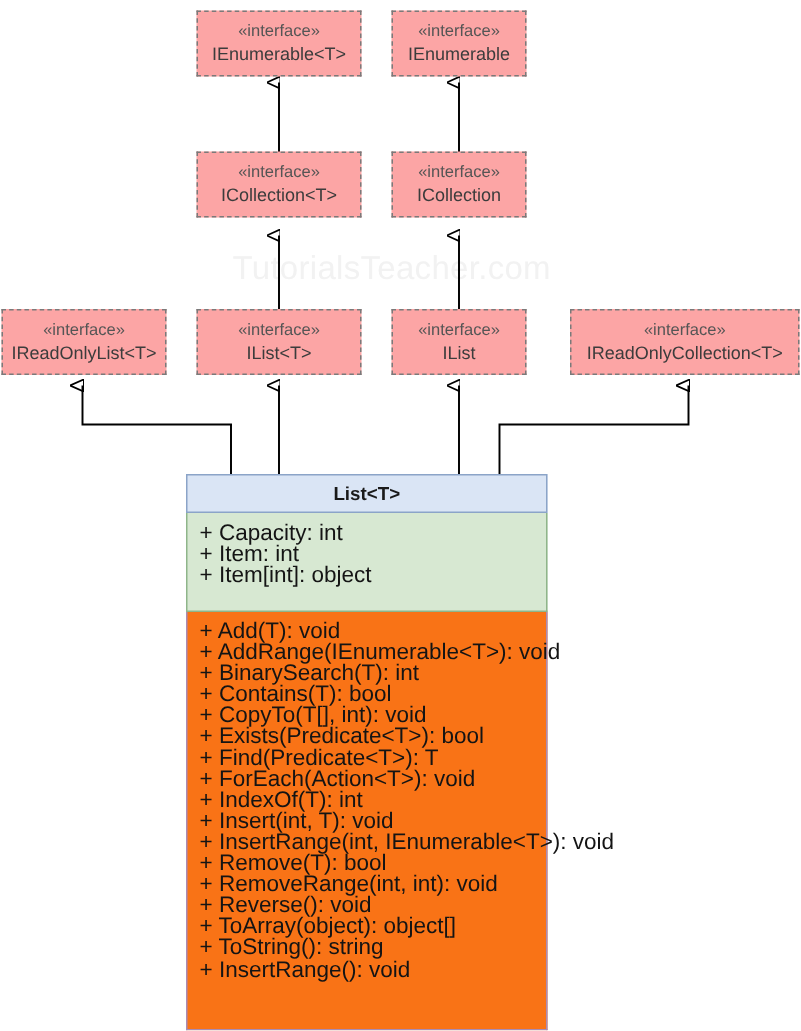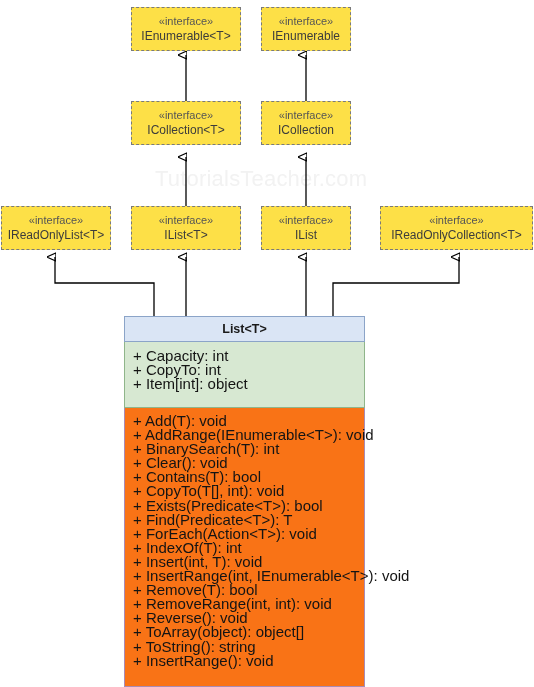--- a/index.html
+++ b/index.html
@@ -44,21 +44,21 @@
   .connectors line {
     stroke: #000000;
     stroke-width: 1.3;
     fill: none;
   }
 
   
   .iface {
     position: absolute;
     box-sizing: border-box;
-    background: #fde047;
+    background: #fca5a5;
     border: 1px dashed #7a7a7a;
     display: flex;
     flex-direction: column;
     align-items: center;
     justify-content: center;
     z-index: 3;
     color: #4a4a4a;
     font-size: 11.5px;
     line-height: 15px;
     text-align: center;
@@ -185,28 +185,27 @@
 
   <div class="iface" style="left:380px; top:206px; width:153px; height:44px;">
     <span class="stereo">«interface»</span>
     <span class="iname">IReadOnlyCollection&lt;T&gt;</span>
   </div>
 
   <div class="classbox">
     <div class="class-header">List&lt;T&gt;</div>
     <div class="class-props">
         <div class="member">+ Capacity: int</div>
-        <div class="member">+ CopyTo: int</div>
+        <div class="member">+ Item: int</div>
         <div class="member">+ Item[int]: object</div>
       </div>
     <div class="class-methods">
         <div class="member">+ Add(T): void</div>
         <div class="member">+ AddRange(IEnumerable&lt;T&gt;): void</div>
         <div class="member">+ BinarySearch(T): int</div>
-        <div class="member">+ Clear(): void</div>
         <div class="member">+ Contains(T): bool</div>
         <div class="member">+ CopyTo(T[], int): void</div>
         <div class="member">+ Exists(Predicate&lt;T&gt;): bool</div>
         <div class="member">+ Find(Predicate&lt;T&gt;): T</div>
         <div class="member">+ ForEach(Action&lt;T&gt;): void</div>
         <div class="member">+ IndexOf(T): int</div>
         <div class="member">+ Insert(int, T): void</div>
         <div class="member">+ InsertRange(int, IEnumerable&lt;T&gt;): void</div>
         <div class="member">+ Remove(T): bool</div>
         <div class="member">+ RemoveRange(int, int): void</div>

